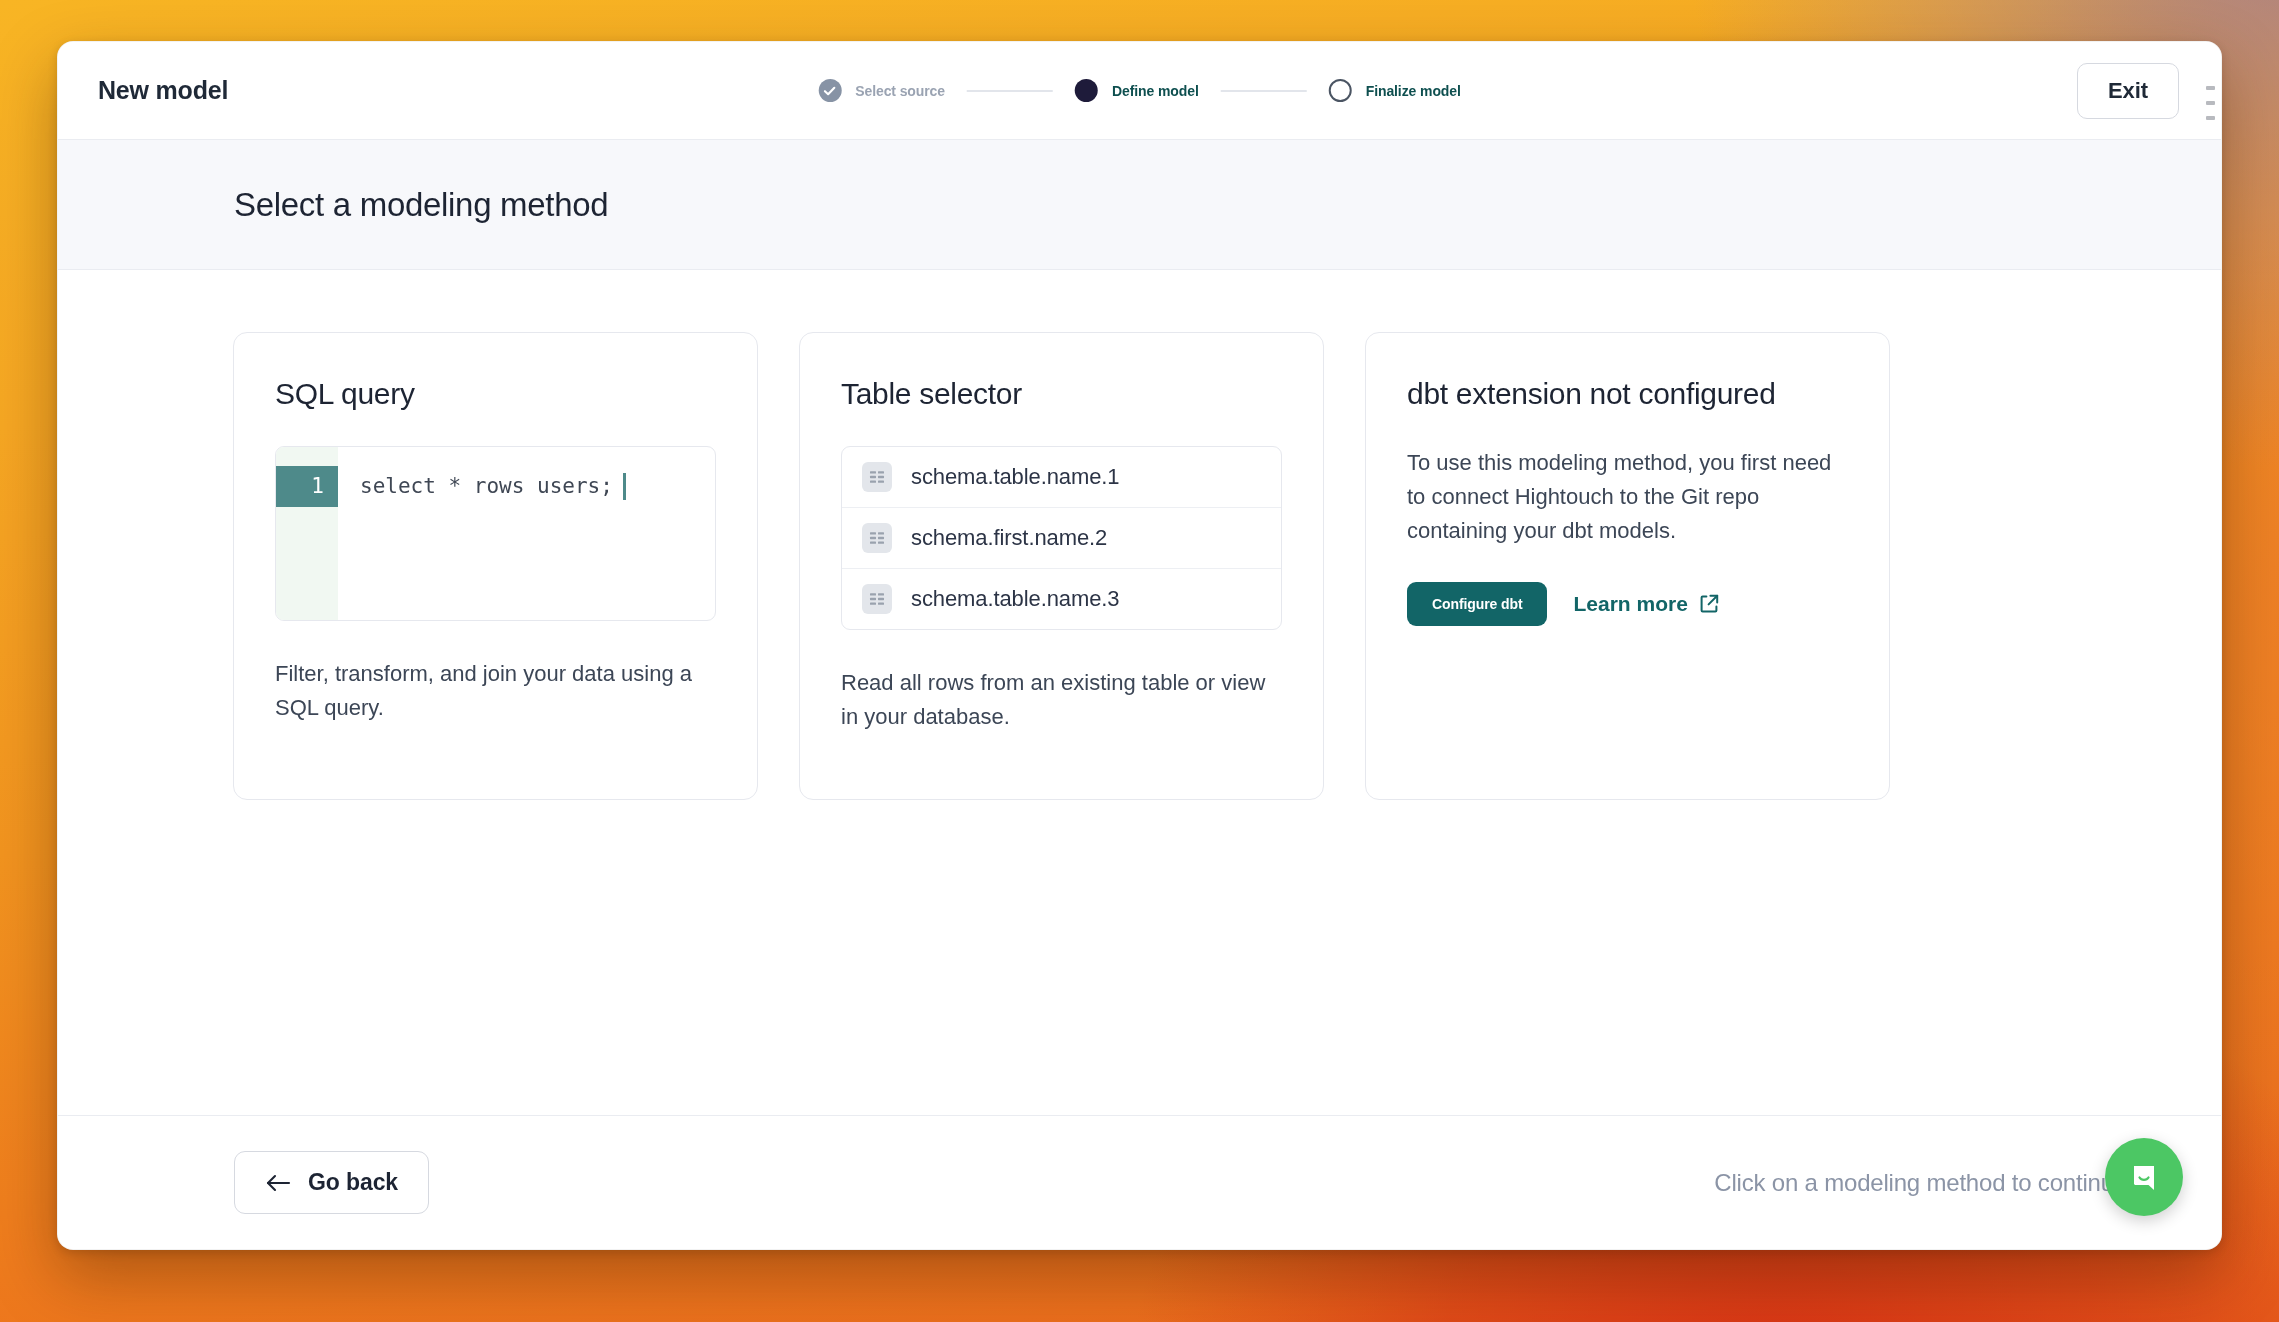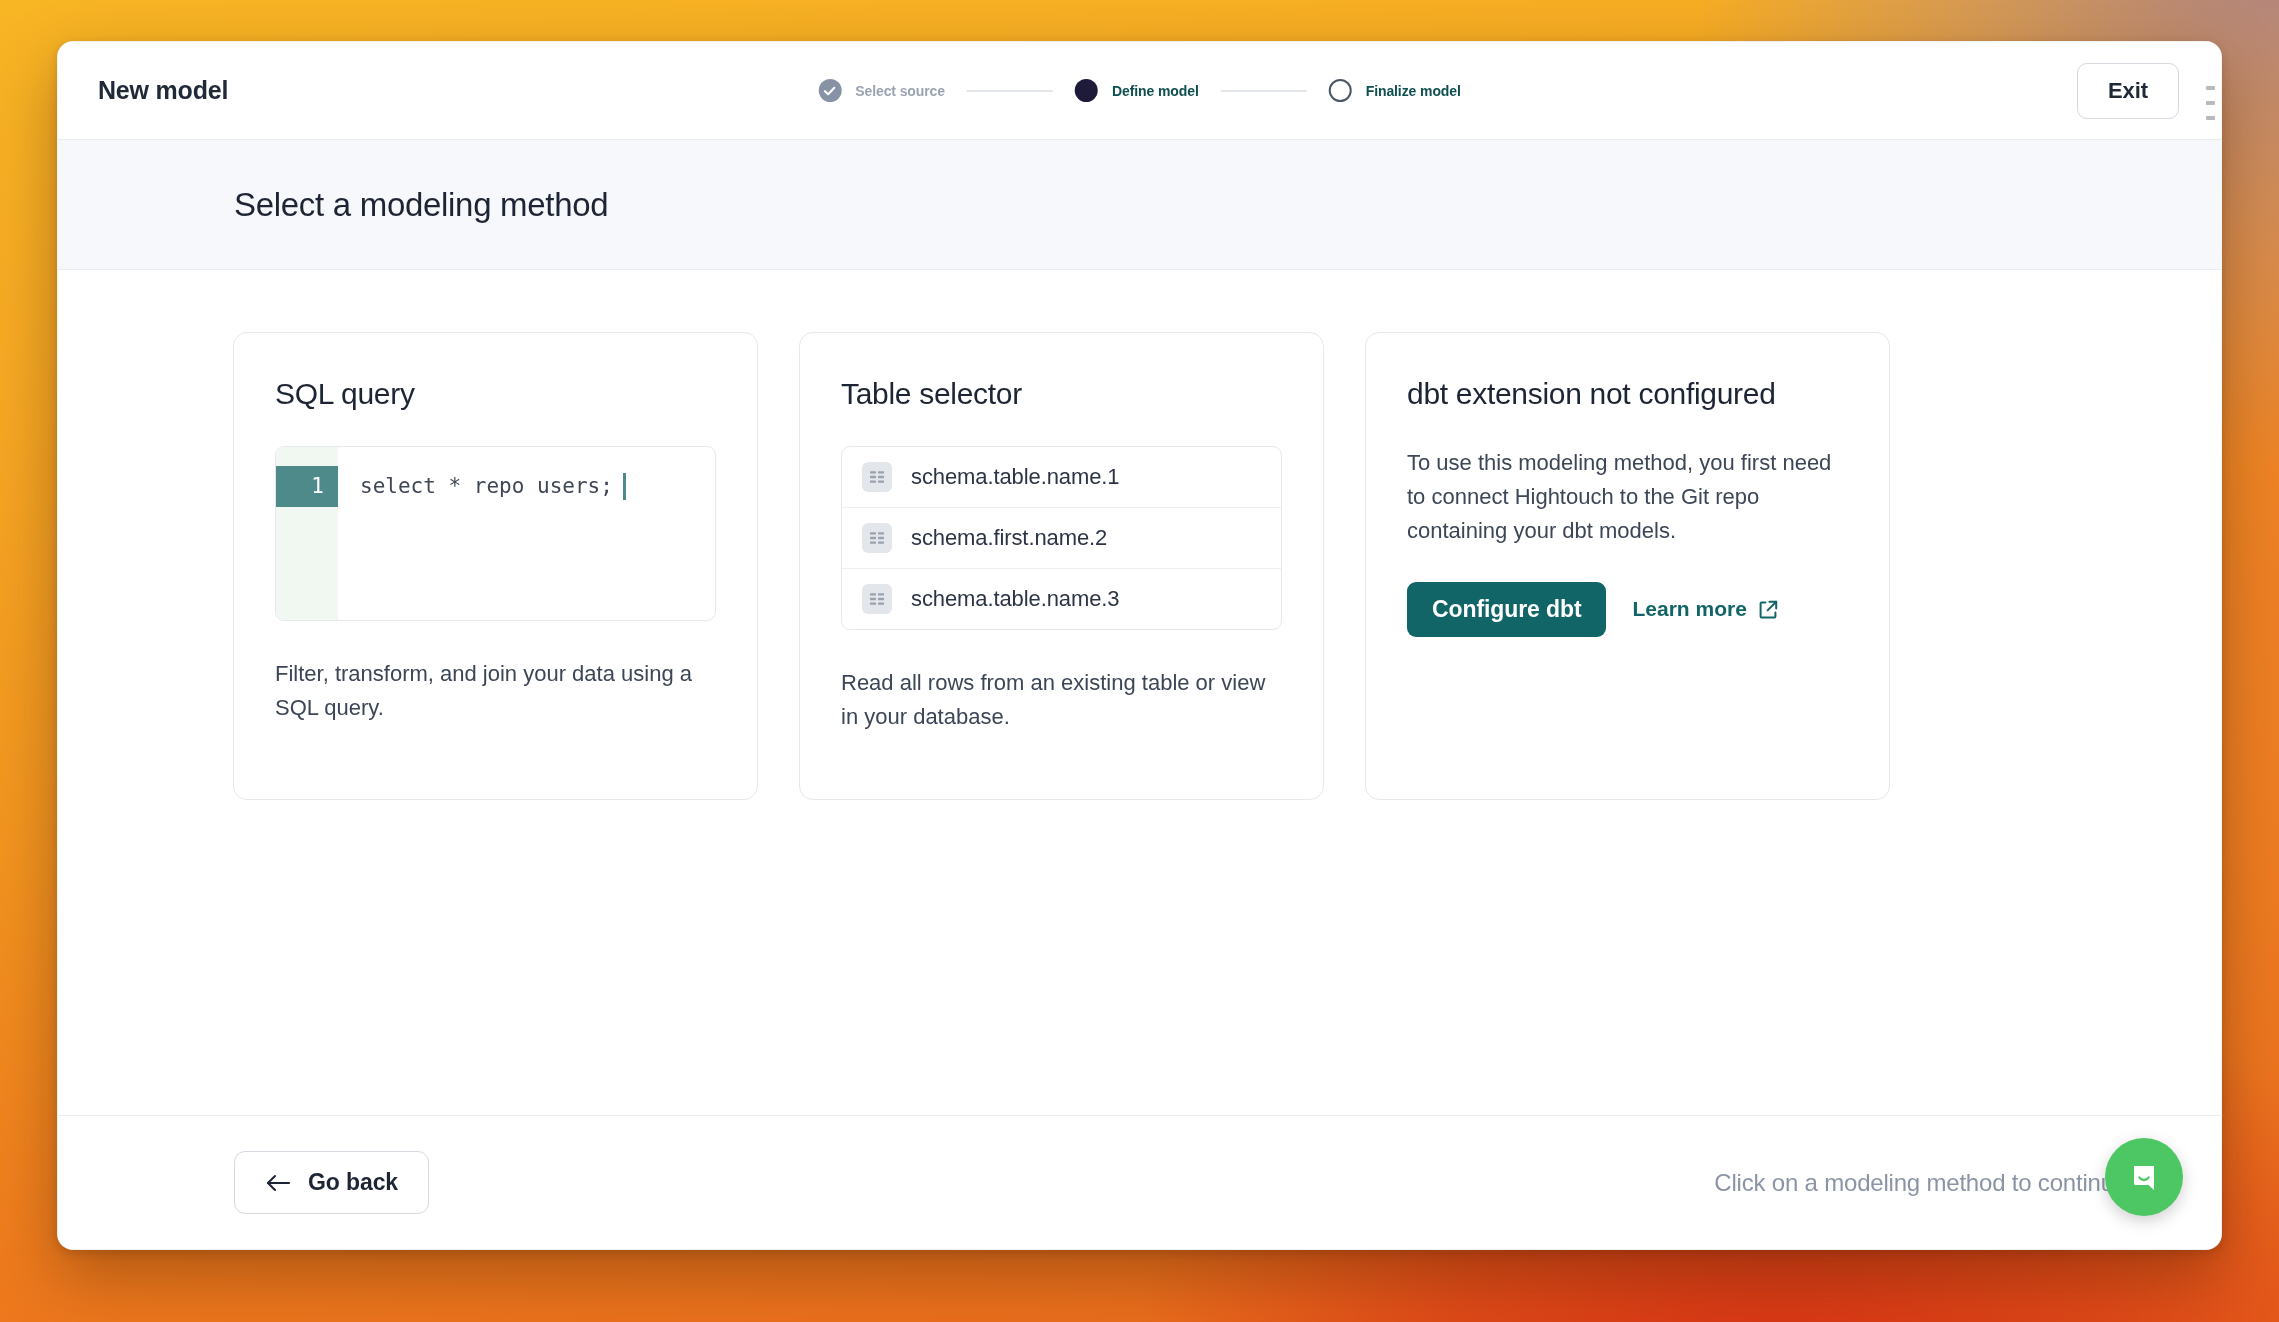--- a/index.html
+++ b/index.html
@@ -267,21 +267,21 @@
     display: flex;
     align-items: center;
     gap: 26px;
     margin-top: 34px;
   }
   .btn-primary {
     background: #126567;
     color: #fff;
     border: none;
     border-radius: 9px;
-    font-size: 23px;
+    font-size: 14px;
     font-weight: 700;
     padding: 14px 25px;
     cursor: pointer;
     font-family: inherit;
     letter-spacing: -0.1px;
   }
   .link-more {
     color: #126567;
     font-size: 21px;
     font-weight: 600;
@@ -393,21 +393,21 @@
 
         <div class="card">
           <h3>SQL query</h3>
 
           <div class="editor">
             <div class="gutter">
               <div class="ln-active">1</div>
             </div>
             <div class="code">
               <div class="code-line">
-                <span>select * repo users;</span>
+                <span>select * rows users;</span>
                 <span class="caret"></span>
               </div>
             </div>
           </div>
 
           <p class="desc">Filter, transform, and join your data using a SQL query.</p>
         </div>
 
         <div class="card">
           <h3>Table selector</h3>

